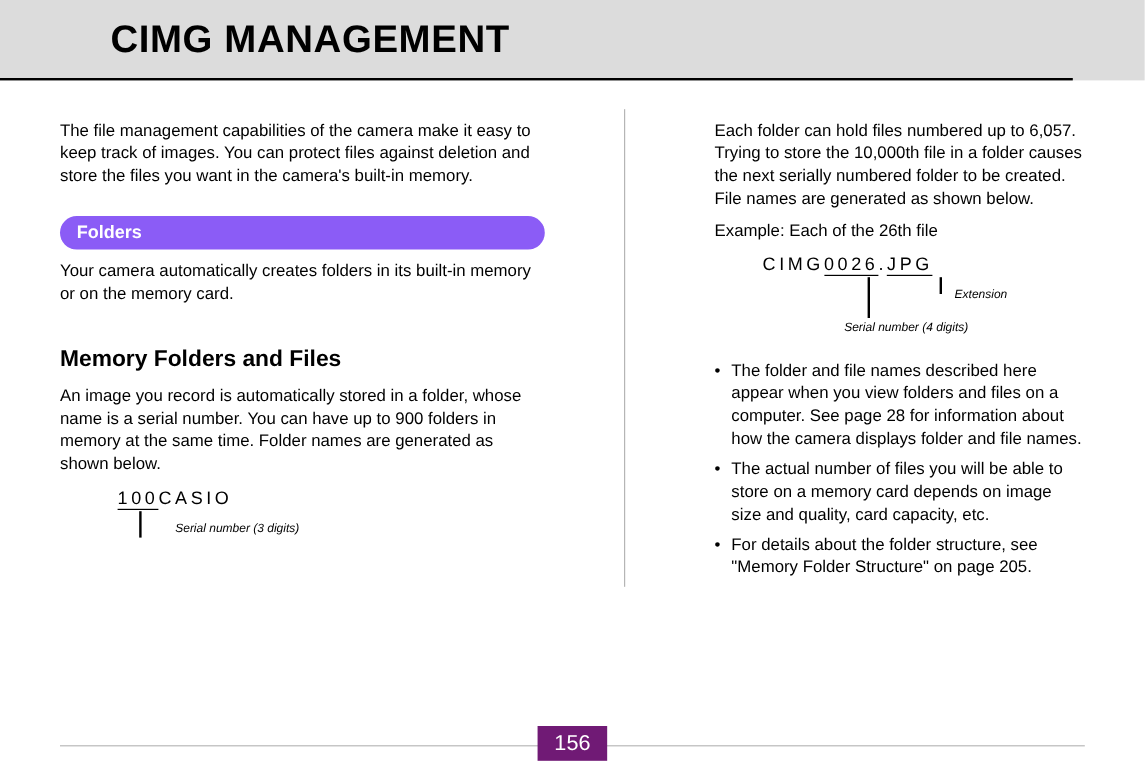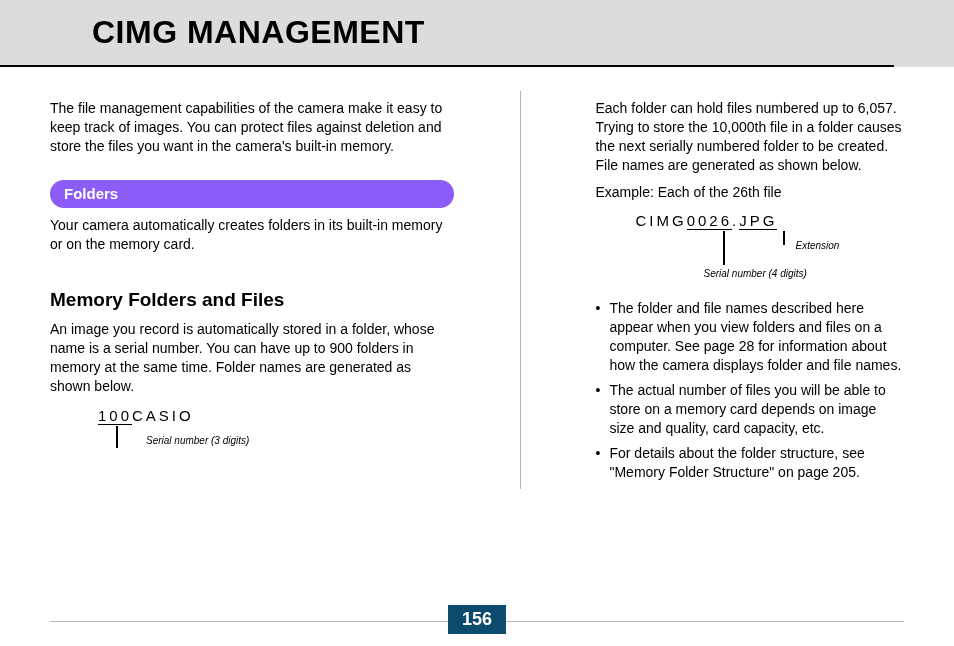--- a/index.html
+++ b/index.html
@@ -116,23 +116,23 @@
   }
   .footer-line {
     border-top: 1px solid #b8b8b8;
     margin: 0 50px;
   }
   .page-num {
     position: absolute;
     left: 50%;
     transform: translateX(-50%);
     top: -16px;
-    background: #0c4a6e;
+    background: #701a75;
     color: #fff;
-    font-weight: bold;
+    font-weight: normal;
     font-size: 18px;
     padding: 4px 14px;
   }
 </style>
 </head>
 <body>
 
 <div class="header-bar">
   <div class="header-inner">
     <span class="header-title">CIMG MANAGEMENT</span>

